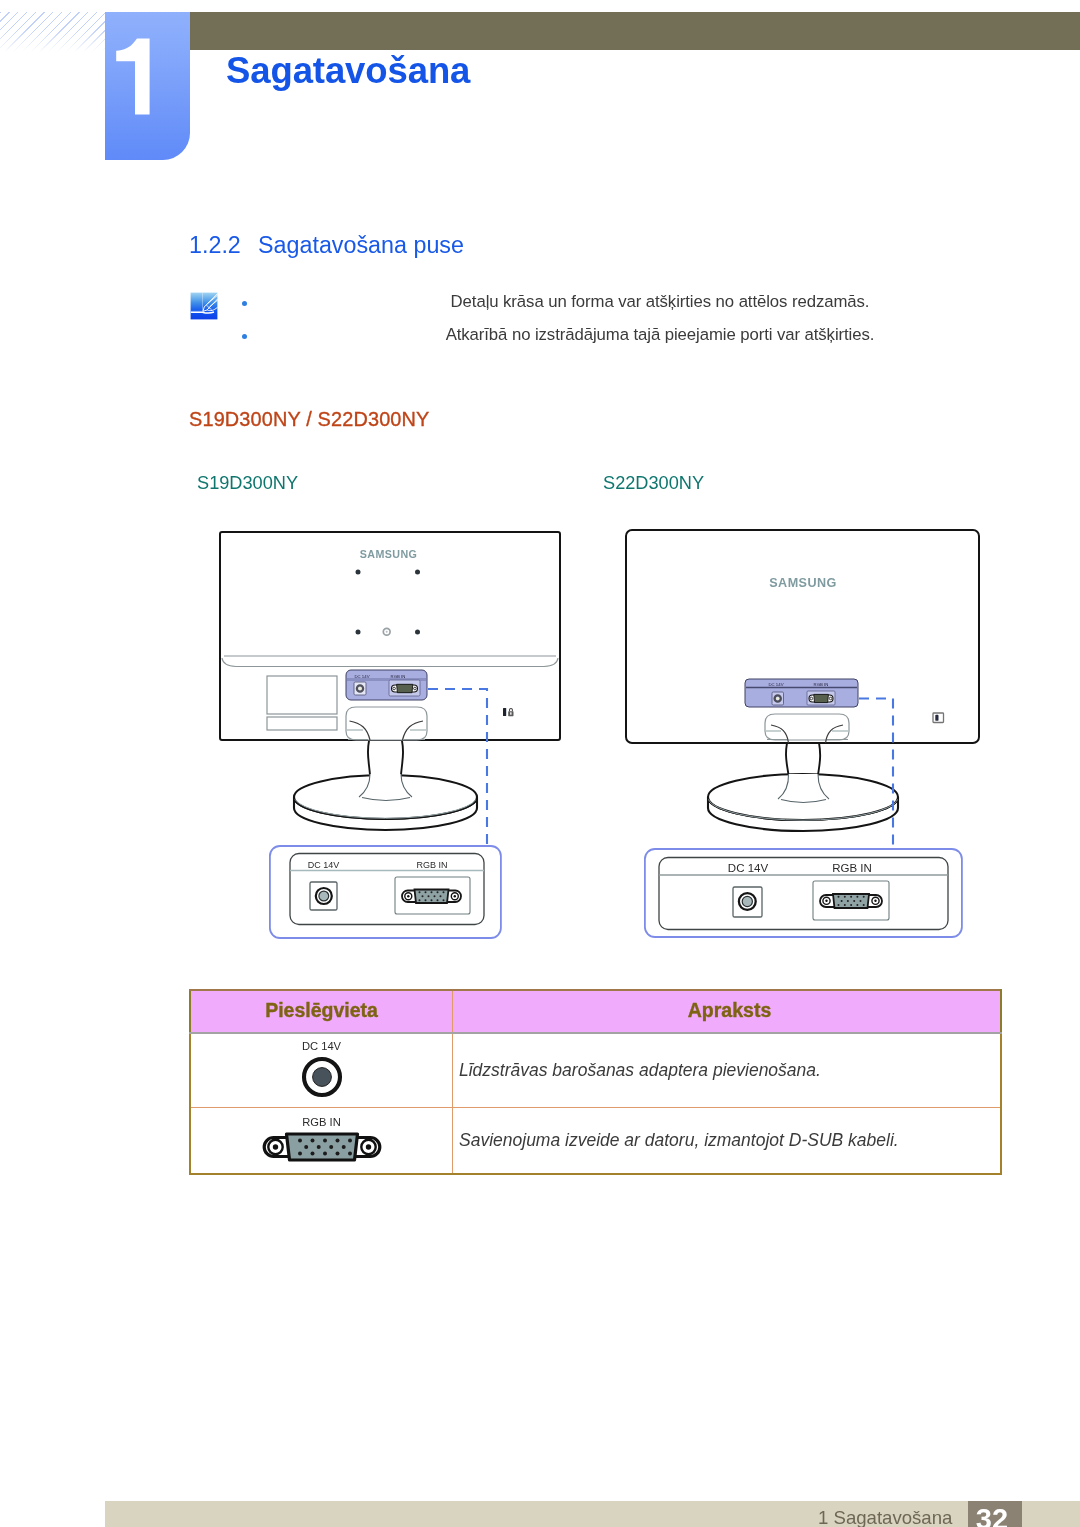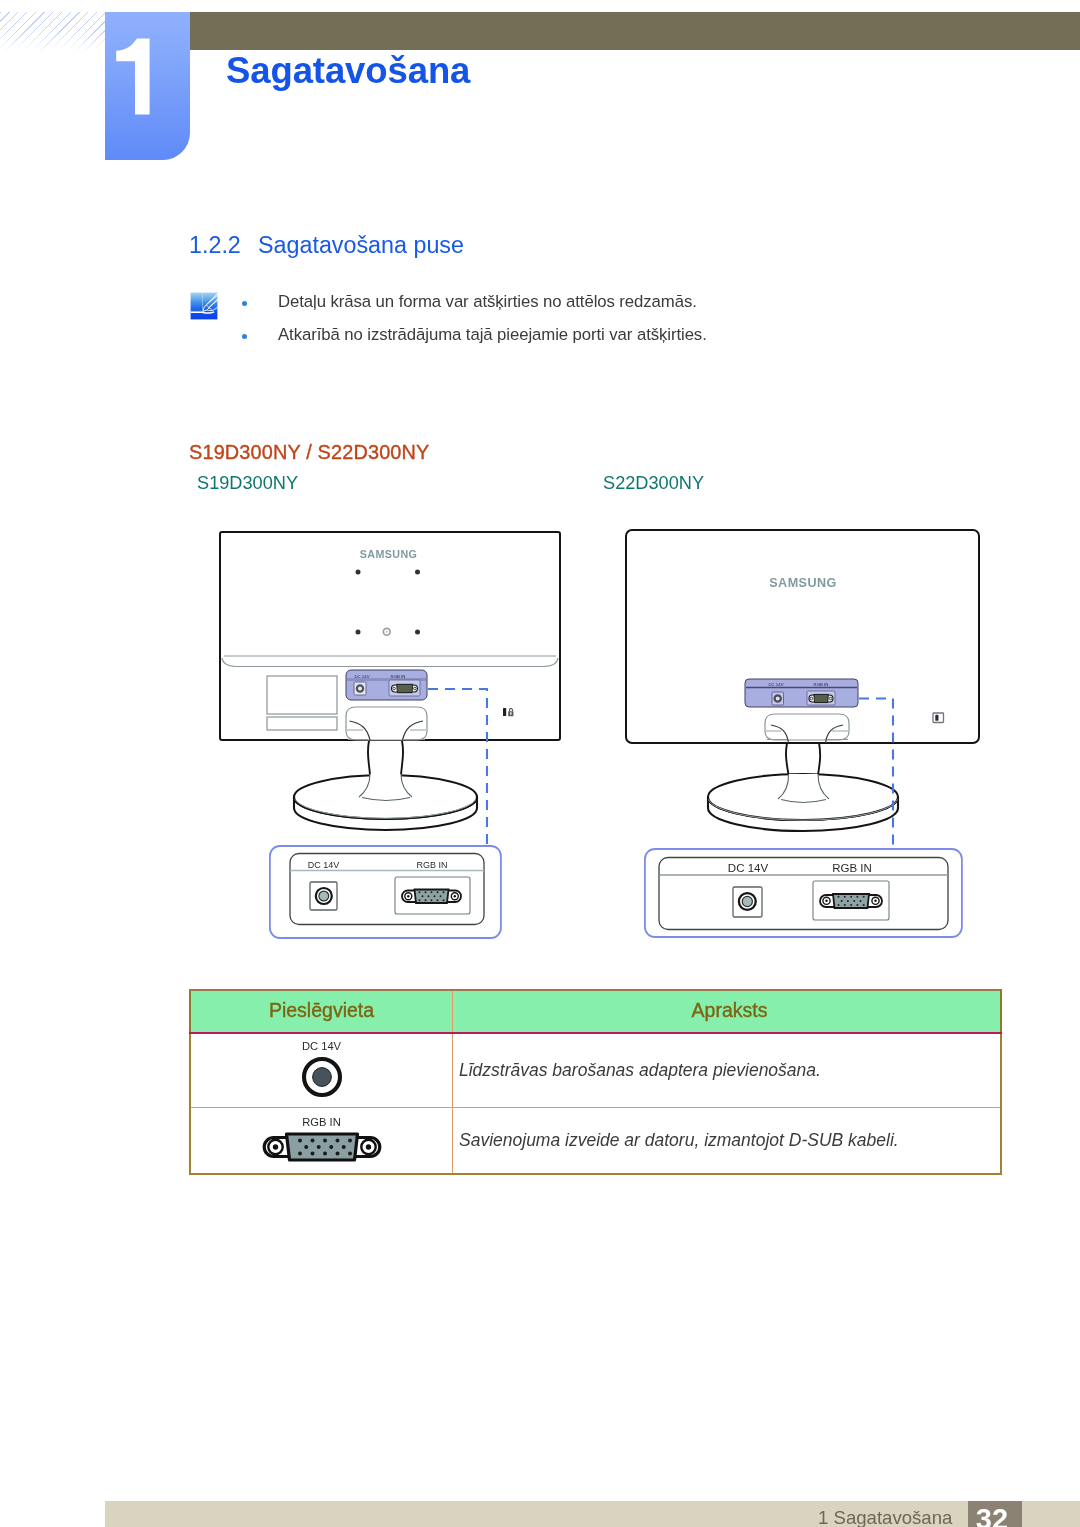--- a/index.html
+++ b/index.html
@@ -21,40 +21,40 @@
   .chapnum{position:absolute;left:0;top:0;width:85px;height:148px;}
   .chaptitle{position:absolute;left:226px;top:38px;color:#1455e8;
     font-size:36.5px;font-weight:bold;letter-spacing:-0.1px;}
 
   
   .h2{position:absolute;left:189px;top:220px;color:#1859e8;font-size:23.3px;font-weight:normal;}
   .h2 .num{display:inline-block;width:69px;}
 
   .noteicon{position:absolute;left:190px;top:280px;width:28px;height:28px;}
 
-  .bullets{position:absolute;left:242px;top:275px;width:800px;}
+  .bullets{position:absolute;left:242px;top:275px;width:800px;text-align:center;}
   .brow{position:relative;font-size:16.75px;color:#3b3b3b;line-height:1.8;letter-spacing:-0.005em;}
   .bdot{position:absolute;left:0;top:13.5px;width:5.4px;height:5.4px;border-radius:50%;background:#2f7fe0;}
   .btxt{display:block;padding-left:36px;}
   .bsub{display:block;padding-left:36px;}
   .brow + .brow{margin-top:3px;}
 
   .modelline{position:absolute;left:189px;top:396px;color:#bf4417;
-    font-size:19.9px;font-weight:normal;letter-spacing:0.15px;margin-top:33px;
+    font-size:19.9px;font-weight:normal;letter-spacing:0.15px;
     -webkit-text-stroke:0.35px #bf4417;}
 
   .modelcap{position:absolute;color:#0f766e;font-size:18.2px;}
 
   
   .tbl{position:absolute;left:189px;top:977px;width:813px;
        border-collapse:collapse;table-layout:fixed;}
   .tbl td,.tbl th{border:1px solid #e09b6a;padding:0;vertical-align:middle;}
-  .tbl thead th{background:#86efac;height:38px;color:#7d6312;font-size:19.5px;
-     font-weight:normal;-webkit-text-stroke:0.35px #7d6312;
-     border-top:2px solid #a1784a;border-bottom:2px solid #be185d;
+  .tbl thead th{background:#f0abfc;height:38px;color:#7d6312;font-size:19.5px;
+     font-weight:bold;-webkit-text-stroke:0.35px #7d6312;
+     border-top:2px solid #a1784a;border-bottom:2px solid #a3a3a3;
      padding-bottom:3px;}
   .tbl thead th.c1{border-left:2px solid #8d7d28;}
   .tbl thead th.c2{border-right:2px solid #8d7d28;padding-left:6px;}
   .tbl td.c1{border-left:2px solid #a4822c;text-align:center;}
   .tbl td.c2{border-right:2px solid #a4822c;padding-left:6px;
      font-size:17.5px;color:#3b3b3b;font-style:italic;}
   .tbl tr.last td{border-bottom:2px solid #a4822c;}
   .portlabel{font-size:11.2px;color:#2b2b2b;display:block;margin-bottom:3px;line-height:1;}
   .cellwrap{display:flex;flex-direction:column;align-items:center;}
   .icn{display:block;}

